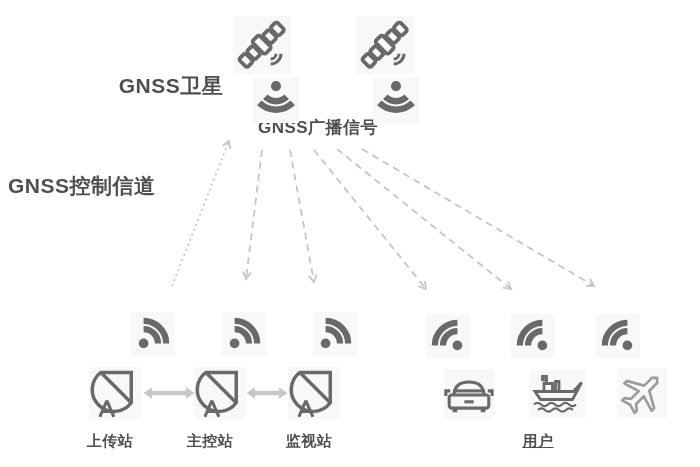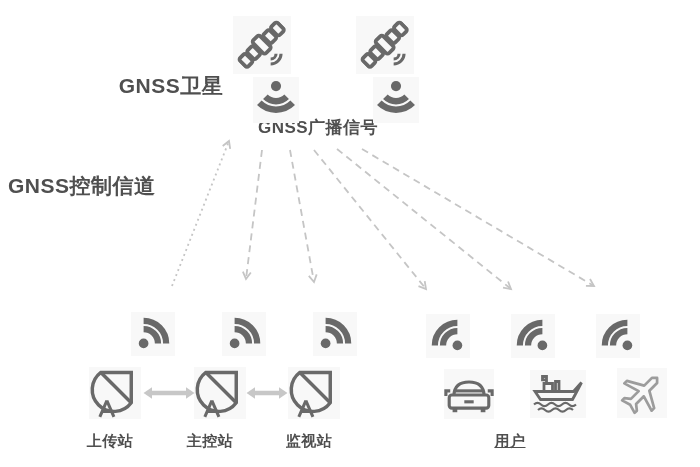--- a/index.html
+++ b/index.html
@@ -207,15 +207,15 @@
   </div>
   <div class="tile" style="left:617px;top:368px;width:50px;height:50px;">
     <svg class="ic light" width="50" height="50">
         <use href="#ico-plane"></use>
       </svg>
   </div>
 
   <div class="lbl sta center" style="left:110px;top:432px;">上传站</div>
   <div class="lbl sta center" style="left:210px;top:432px;">主控站</div>
   <div class="lbl sta center" style="left:309px;top:432px;">监视站</div>
-  <div class="lbl sta center" style="left:510px;top:432px;text-decoration:underline;">用户</div>
+  <div class="lbl sta center" style="left:538px;top:432px;text-decoration:underline;">用户</div>
 
 </div>
 
 </body></html>

